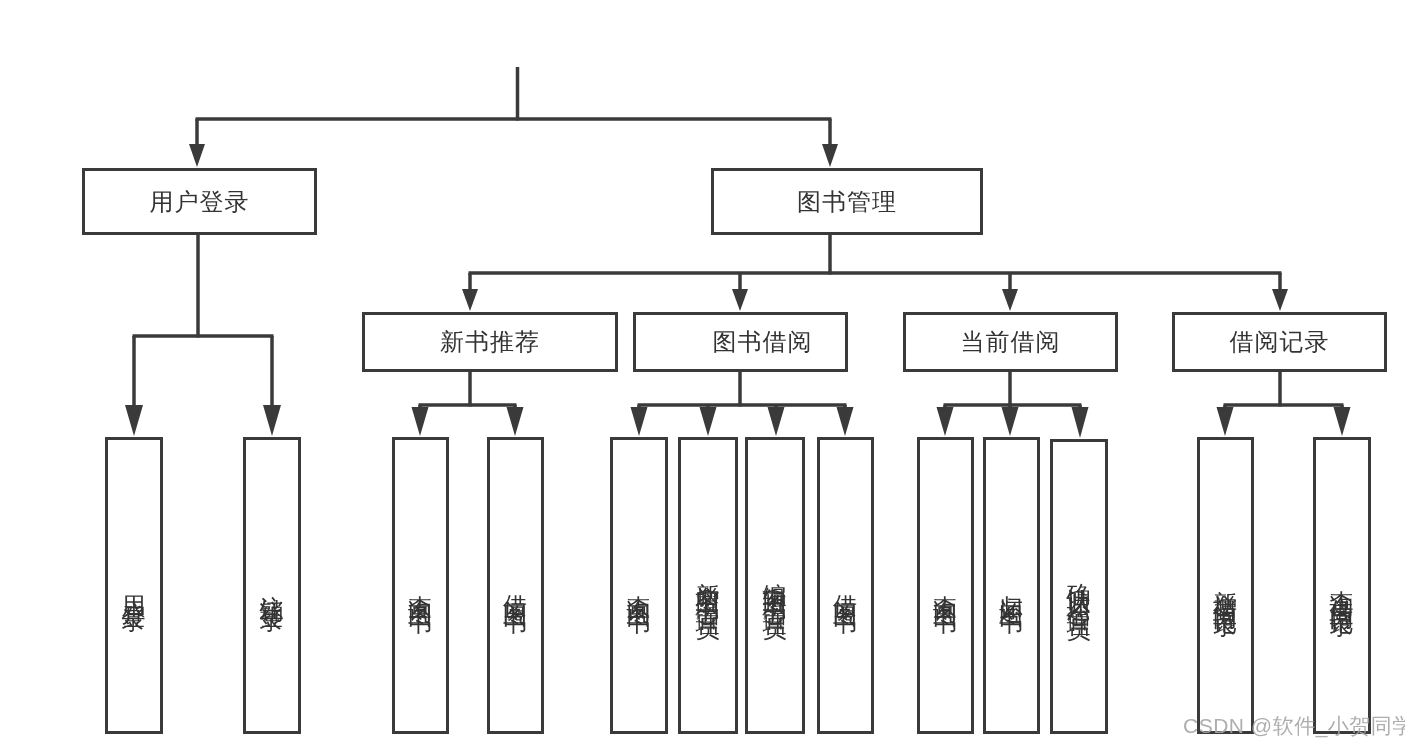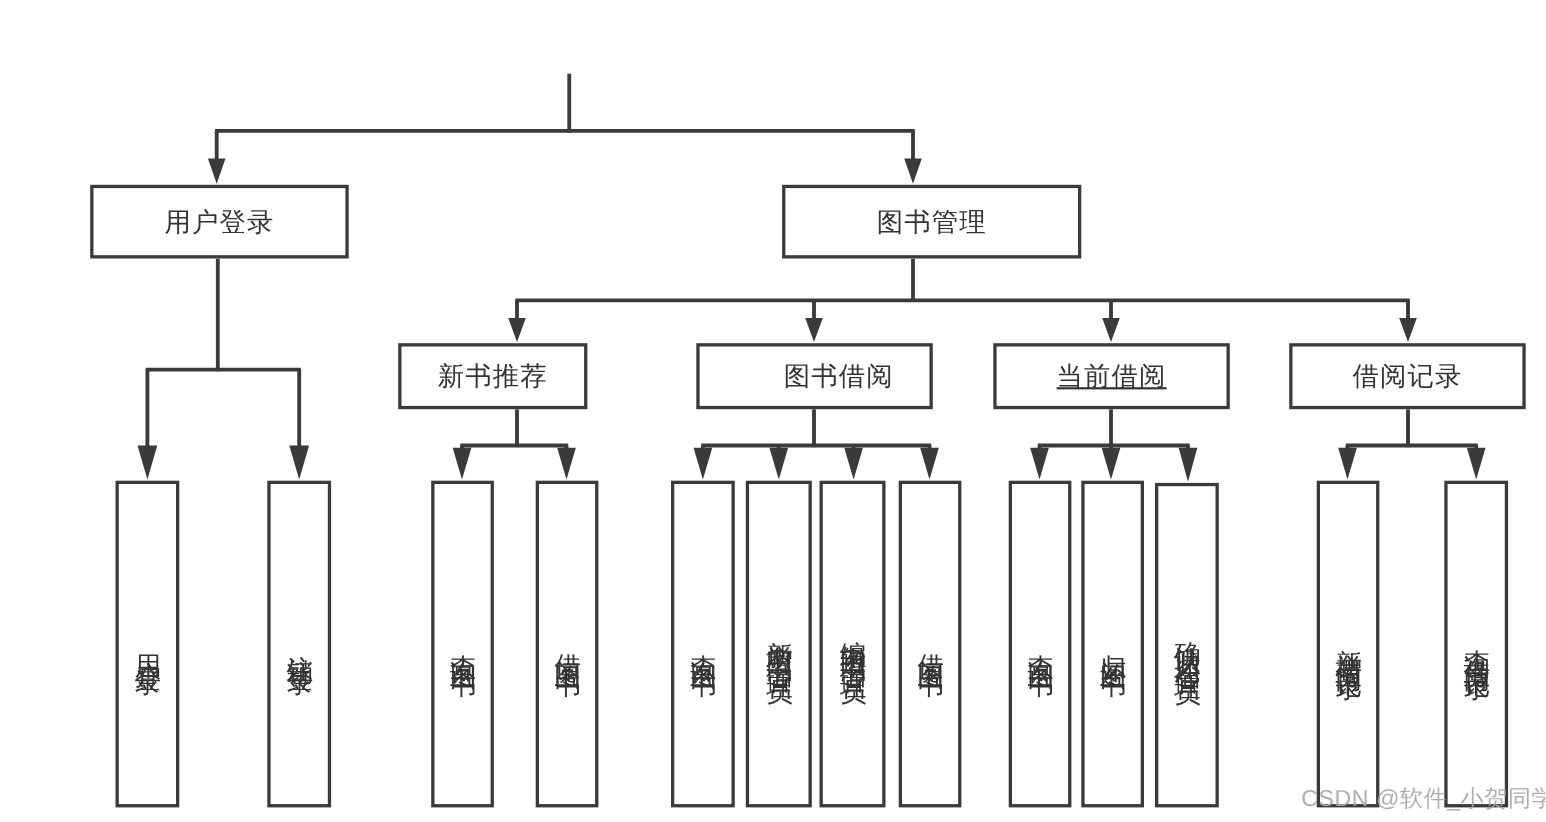--- a/index.html
+++ b/index.html
@@ -131,27 +131,27 @@
   </svg>
 
 
   <div class="box" style="left:82px; top:168px; width:235px; height:67px;">
     <span>用户登录</span>
   </div>
   <div class="box" style="left:711px; top:168px; width:272px; height:67px;">
     <span>图书管理</span>
   </div>
 
-  <div class="box" style="left:362px; top:312px; width:172px; height:60px;">
+  <div class="box" style="left:362px; top:312px; width:256px; height:60px;">
     <span>新书推荐</span>
   </div>
   <div class="box" style="left:633px; top:312px; width:215px; height:60px;padding-left:44px;">
     <span>图书借阅</span>
   </div>
-  <div class="box" style="left:903px; top:312px; width:215px; height:60px;text-decoration:underline;">
+  <div class="box" style="left:903px; top:312px; width:215px; height:60px;">
     <span>当前借阅</span>
   </div>
   <div class="box" style="left:1172px; top:312px; width:215px; height:60px;align-items:center;">
     <span>借阅记录</span>
   </div>
 
   <div class="box leaf" style="left:105px; top:437px; width:58px; height:297px;">
     <span class="vtext">用户登录</span>
   </div>
   <div class="box leaf" style="left:243px; top:437px; width:58px; height:297px;">

